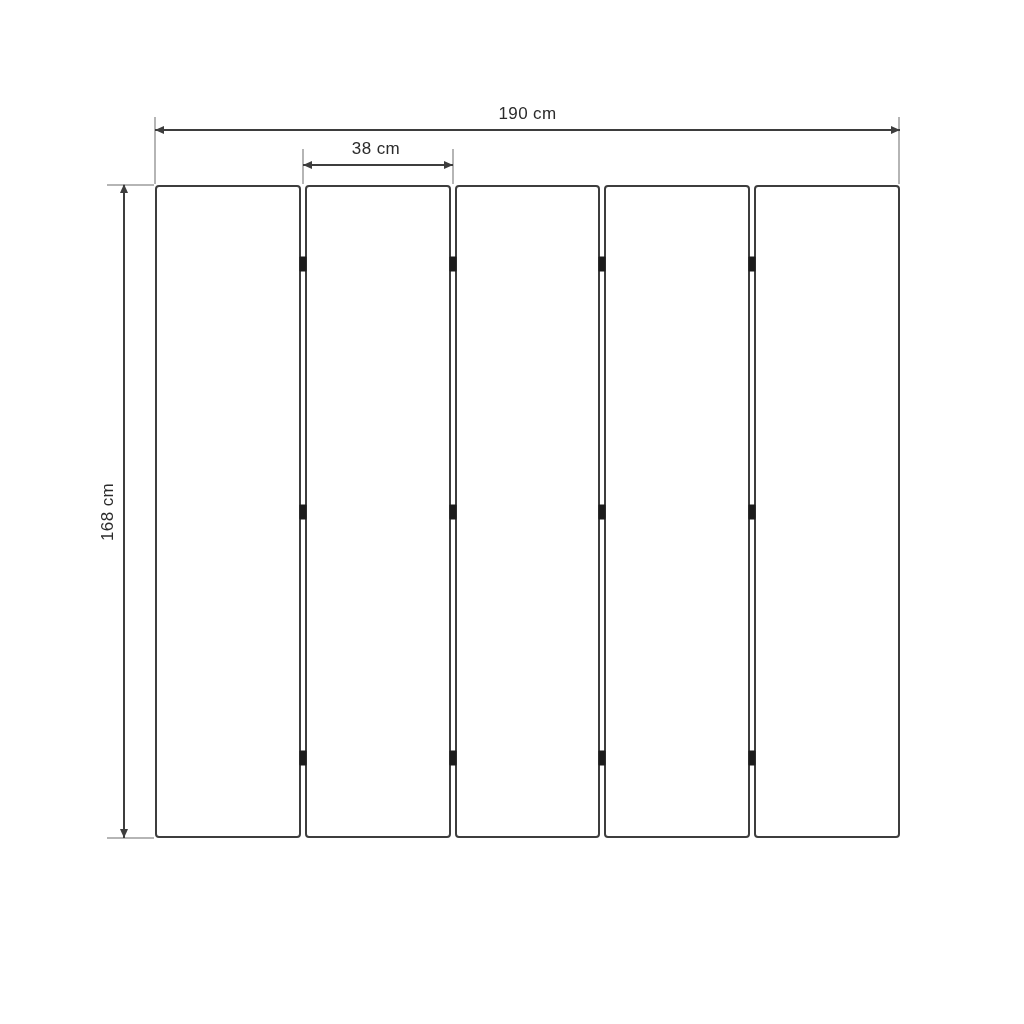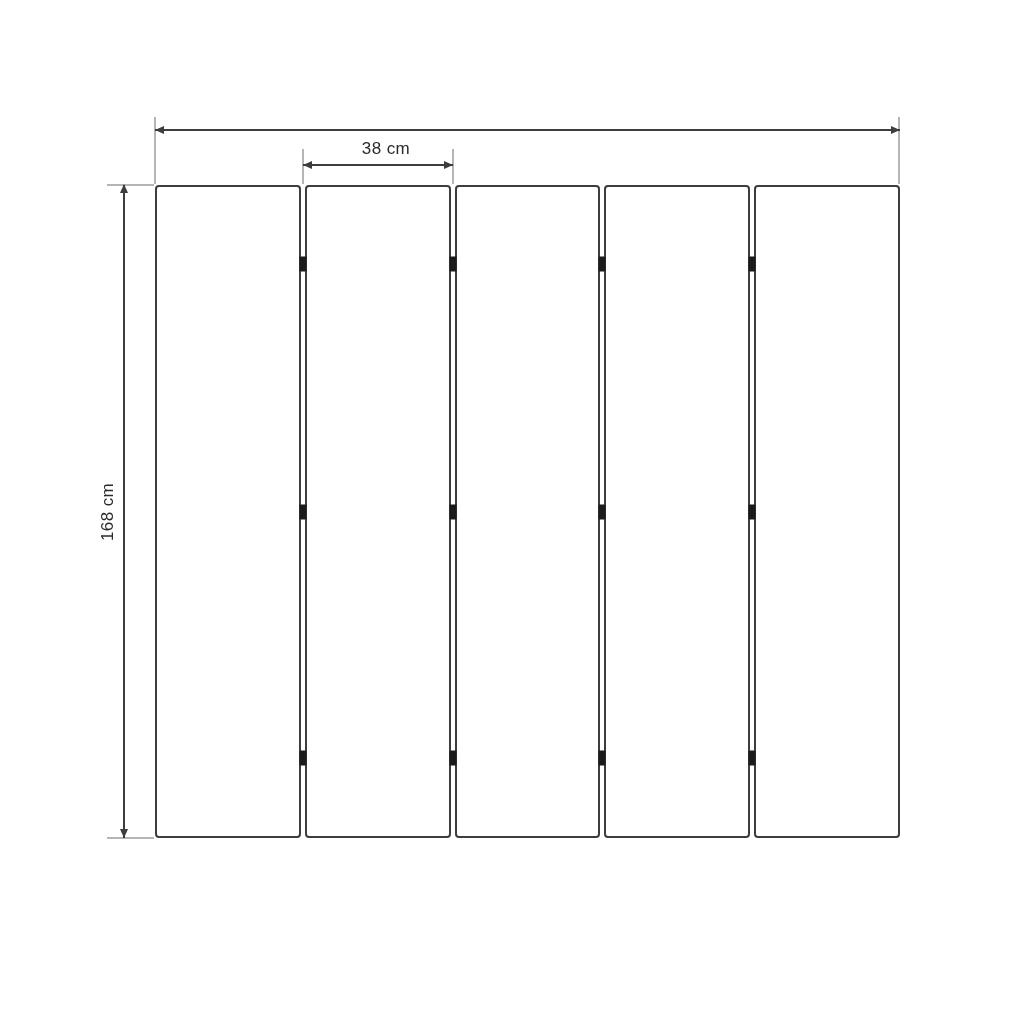--- a/index.html
+++ b/index.html
@@ -94,25 +94,26 @@
 
 <div class="canvas">
 
   <div class="ext-v" style="left:154px; top:117px; height:67px;"></div>
   <div class="ext-v" style="left:898px; top:117px; height:67px;"></div>
   <div class="ext-v" style="left:302px; top:149px; height:35px;"></div>
   <div class="ext-v" style="left:452px; top:149px; height:35px;"></div>
   <div class="ext-h" style="left:107px; top:184px; width:47px;"></div>
   <div class="ext-h" style="left:107px; top:837px; width:47px;"></div>
 
+  <div class="dim-label" style="left:155px; top:104px; width:745px;">190 cm</div>
   <div class="dim-line-h" style="left:155px; top:129px; width:745px;"></div>
   <div class="arr left" style="left:155px; top:126px;"></div>
   <div class="arr right" style="left:891px; top:126px;"></div>
 
-  <div class="dim-label" style="left:311px; top:139px; width:150px;">38 cm</div>
+  <div class="dim-label" style="left:301px; top:139px; width:150px;">38 cm</div>
   <div class="dim-line-h" style="left:303px; top:164px; width:150px;"></div>
   <div class="arr left" style="left:303px; top:161px;"></div>
   <div class="arr right" style="left:444px; top:161px;"></div>
 
   <div class="dim-label vertical" style="left:98px; top:185px; height:653px;">168 cm</div>
   <div class="dim-line-v" style="left:123px; top:185px; height:653px;"></div>
   <div class="arr up" style="left:120px; top:184px;"></div>
   <div class="arr down" style="left:120px; top:829px;"></div>
 
   <div class="panel-row">

